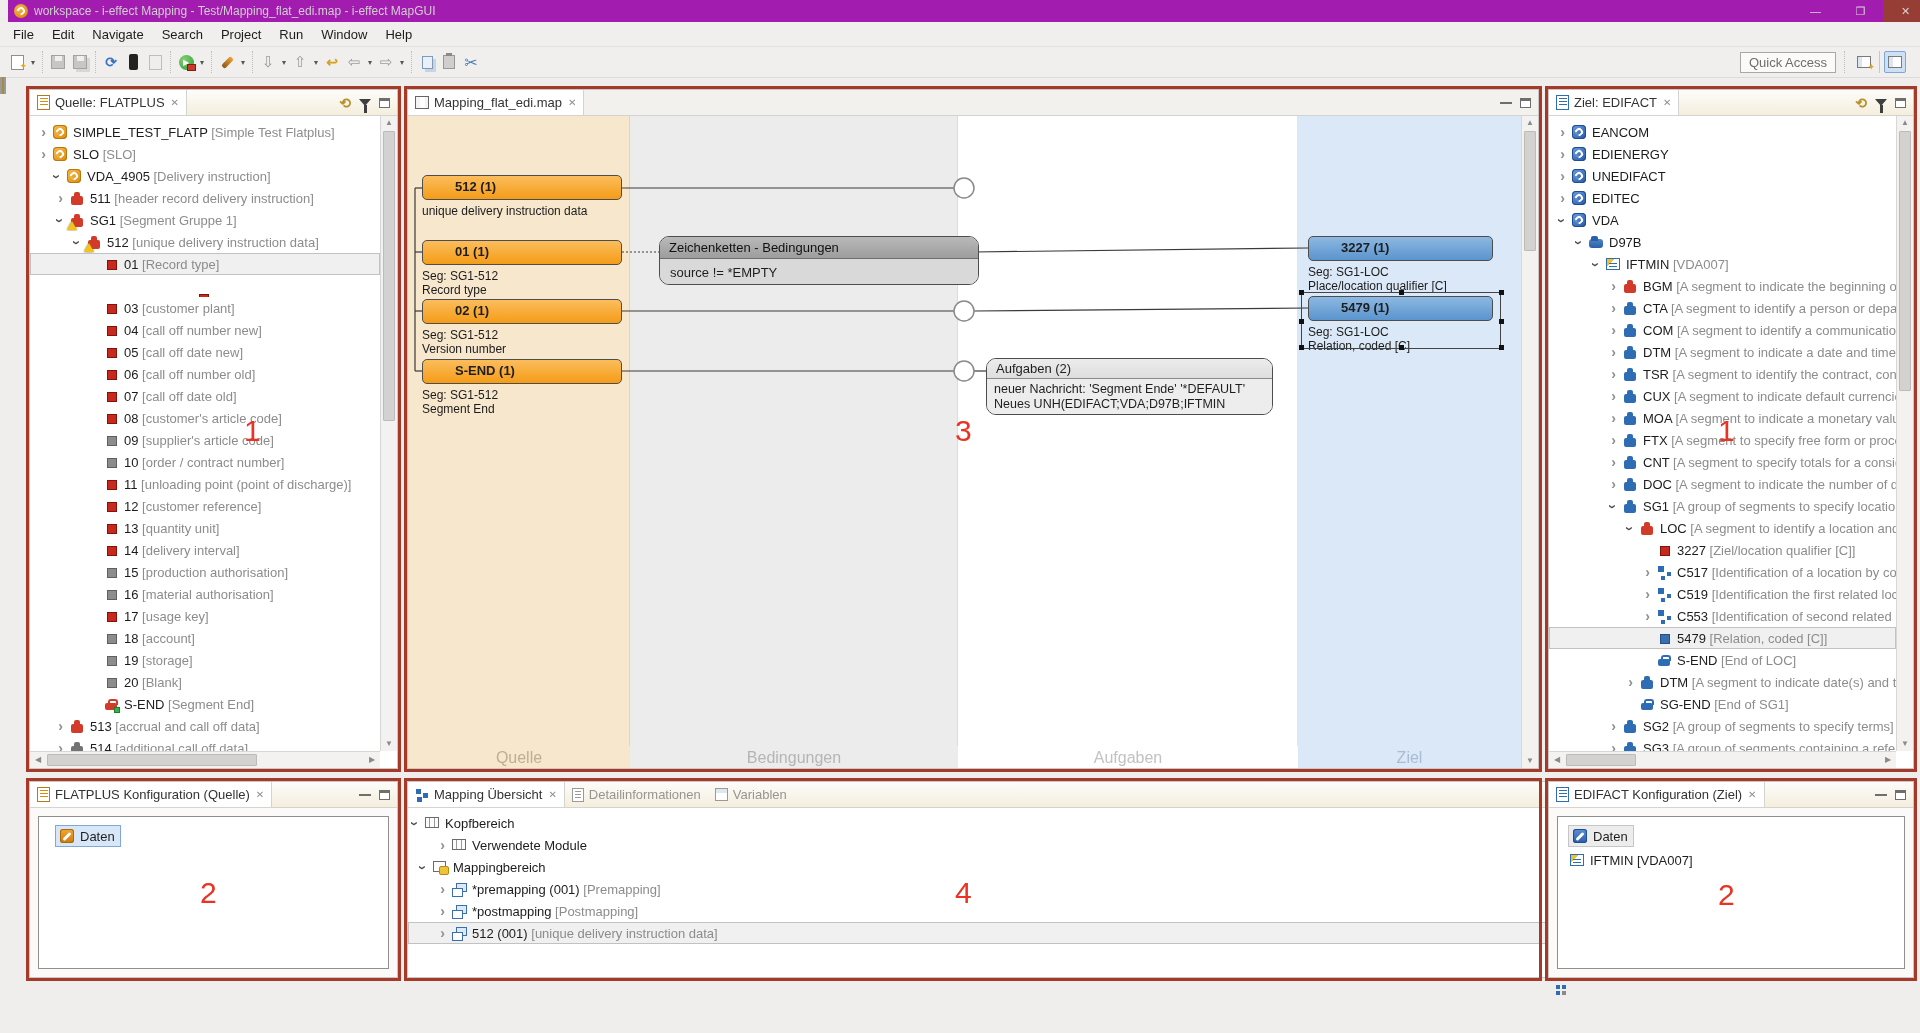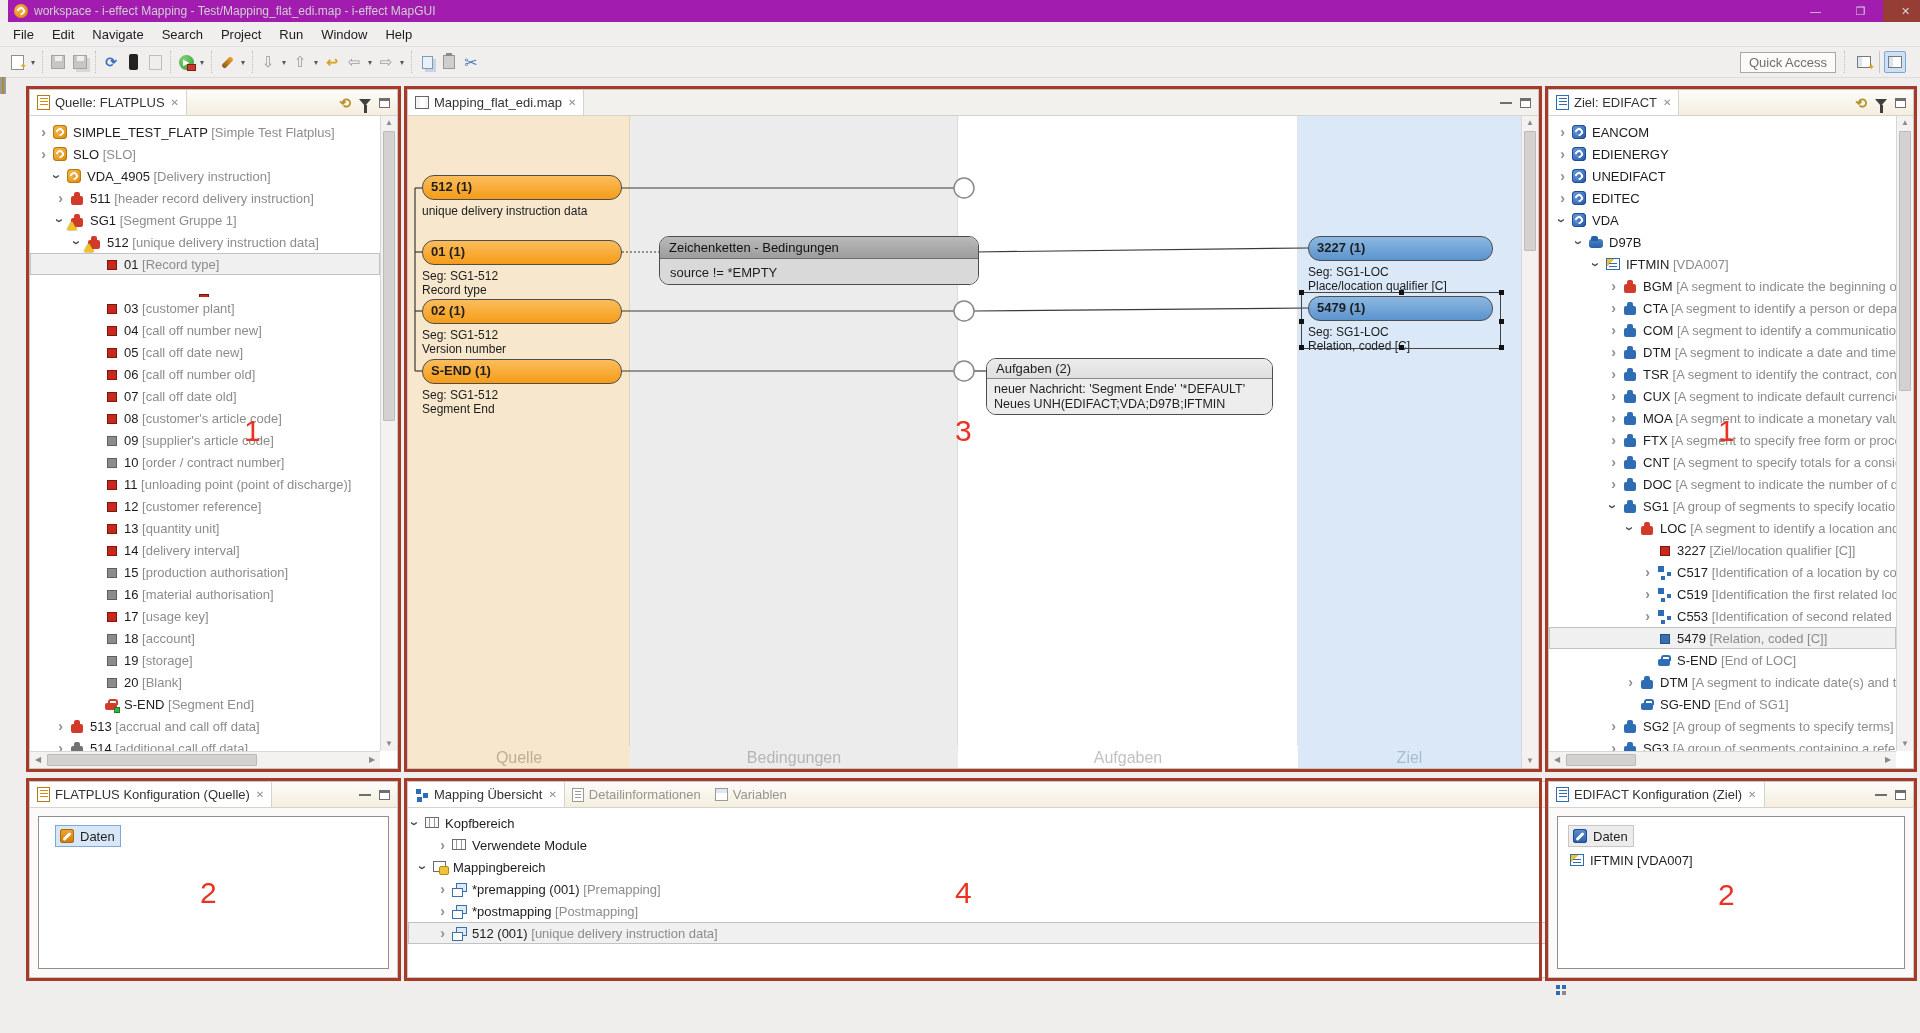--- a/index.html
+++ b/index.html
@@ -128,21 +128,21 @@
   .vscroll .arr { position:absolute; left:0; width:16px; height:14px; color:#8a8a8a; font-size:8px; text-align:center; line-height:14px; }
   .vscroll .thumb { position:absolute; left:2px; width:12px; background:#d3d2d0; border:1px solid #bcbbb9; border-radius:1px; }
   .hscroll { position:absolute; height:17px; background:#f3f2f0; border-top:1px solid #d8d7d5; }
   .hscroll .arr { position:absolute; top:0; width:16px; height:16px; color:#8a8a8a; font-size:8px; text-align:center; line-height:16px; }
   .hscroll .thumb { position:absolute; top:2px; height:12px; background:#d3d2d0; border:1px solid #bcbbb9; border-radius:1px; }
 
   
   .canvas { position:absolute; overflow:hidden; background:#fff; }
   .col { position:absolute; top:0; bottom:0; }
   .colfoot { position:absolute; bottom:0; height:24px; font-size:16px; display:flex; align-items:center; justify-content:center; }
-  .mapnode { position:absolute; height:25px; border:1.5px solid #4d4d4d; border-radius:12px; font-weight:bold; font-size:13px; line-height:22px; padding-left:8px; }
+  .mapnode { position:absolute; height:25px; border:1.5px solid #4d4d4d; border-radius:5px; font-weight:bold; font-size:13px; line-height:22px; padding-left:32px; }
   .mapnode.orange { background:linear-gradient(#fbbd5c,#f59c18); }
   .mapnode.blue { background:linear-gradient(#8cb8e2,#5b94cd); }
   .ncap { position:absolute; font-size:12px; color:#1c1c1c; line-height:14px; }
   .condbox, .taskbox { position:absolute; border:1.5px solid #4d4d4d; border-radius:10px; overflow:hidden; }
   .condbox .bh { background:linear-gradient(#b9b9b9,#9d9d9d); padding:3px 9px; font-size:13px; color:#111; border-bottom:1px solid #6e6e6e; }
   .condbox .bb { background:#d9d9d9; padding:6px 10px; font-size:13px; }
   .taskbox .bh { background:linear-gradient(#ececec,#dedede); padding:2px 9px; font-size:13px; border-bottom:1px solid #8a8a8a; }
   .taskbox .bb { background:#ededed; padding:3px 7px; font-size:12.5px; line-height:15px; }
   .selrect { position:absolute; border:1px solid #444; }
   .handle { position:absolute; width:5px; height:5px; background:#111; }

